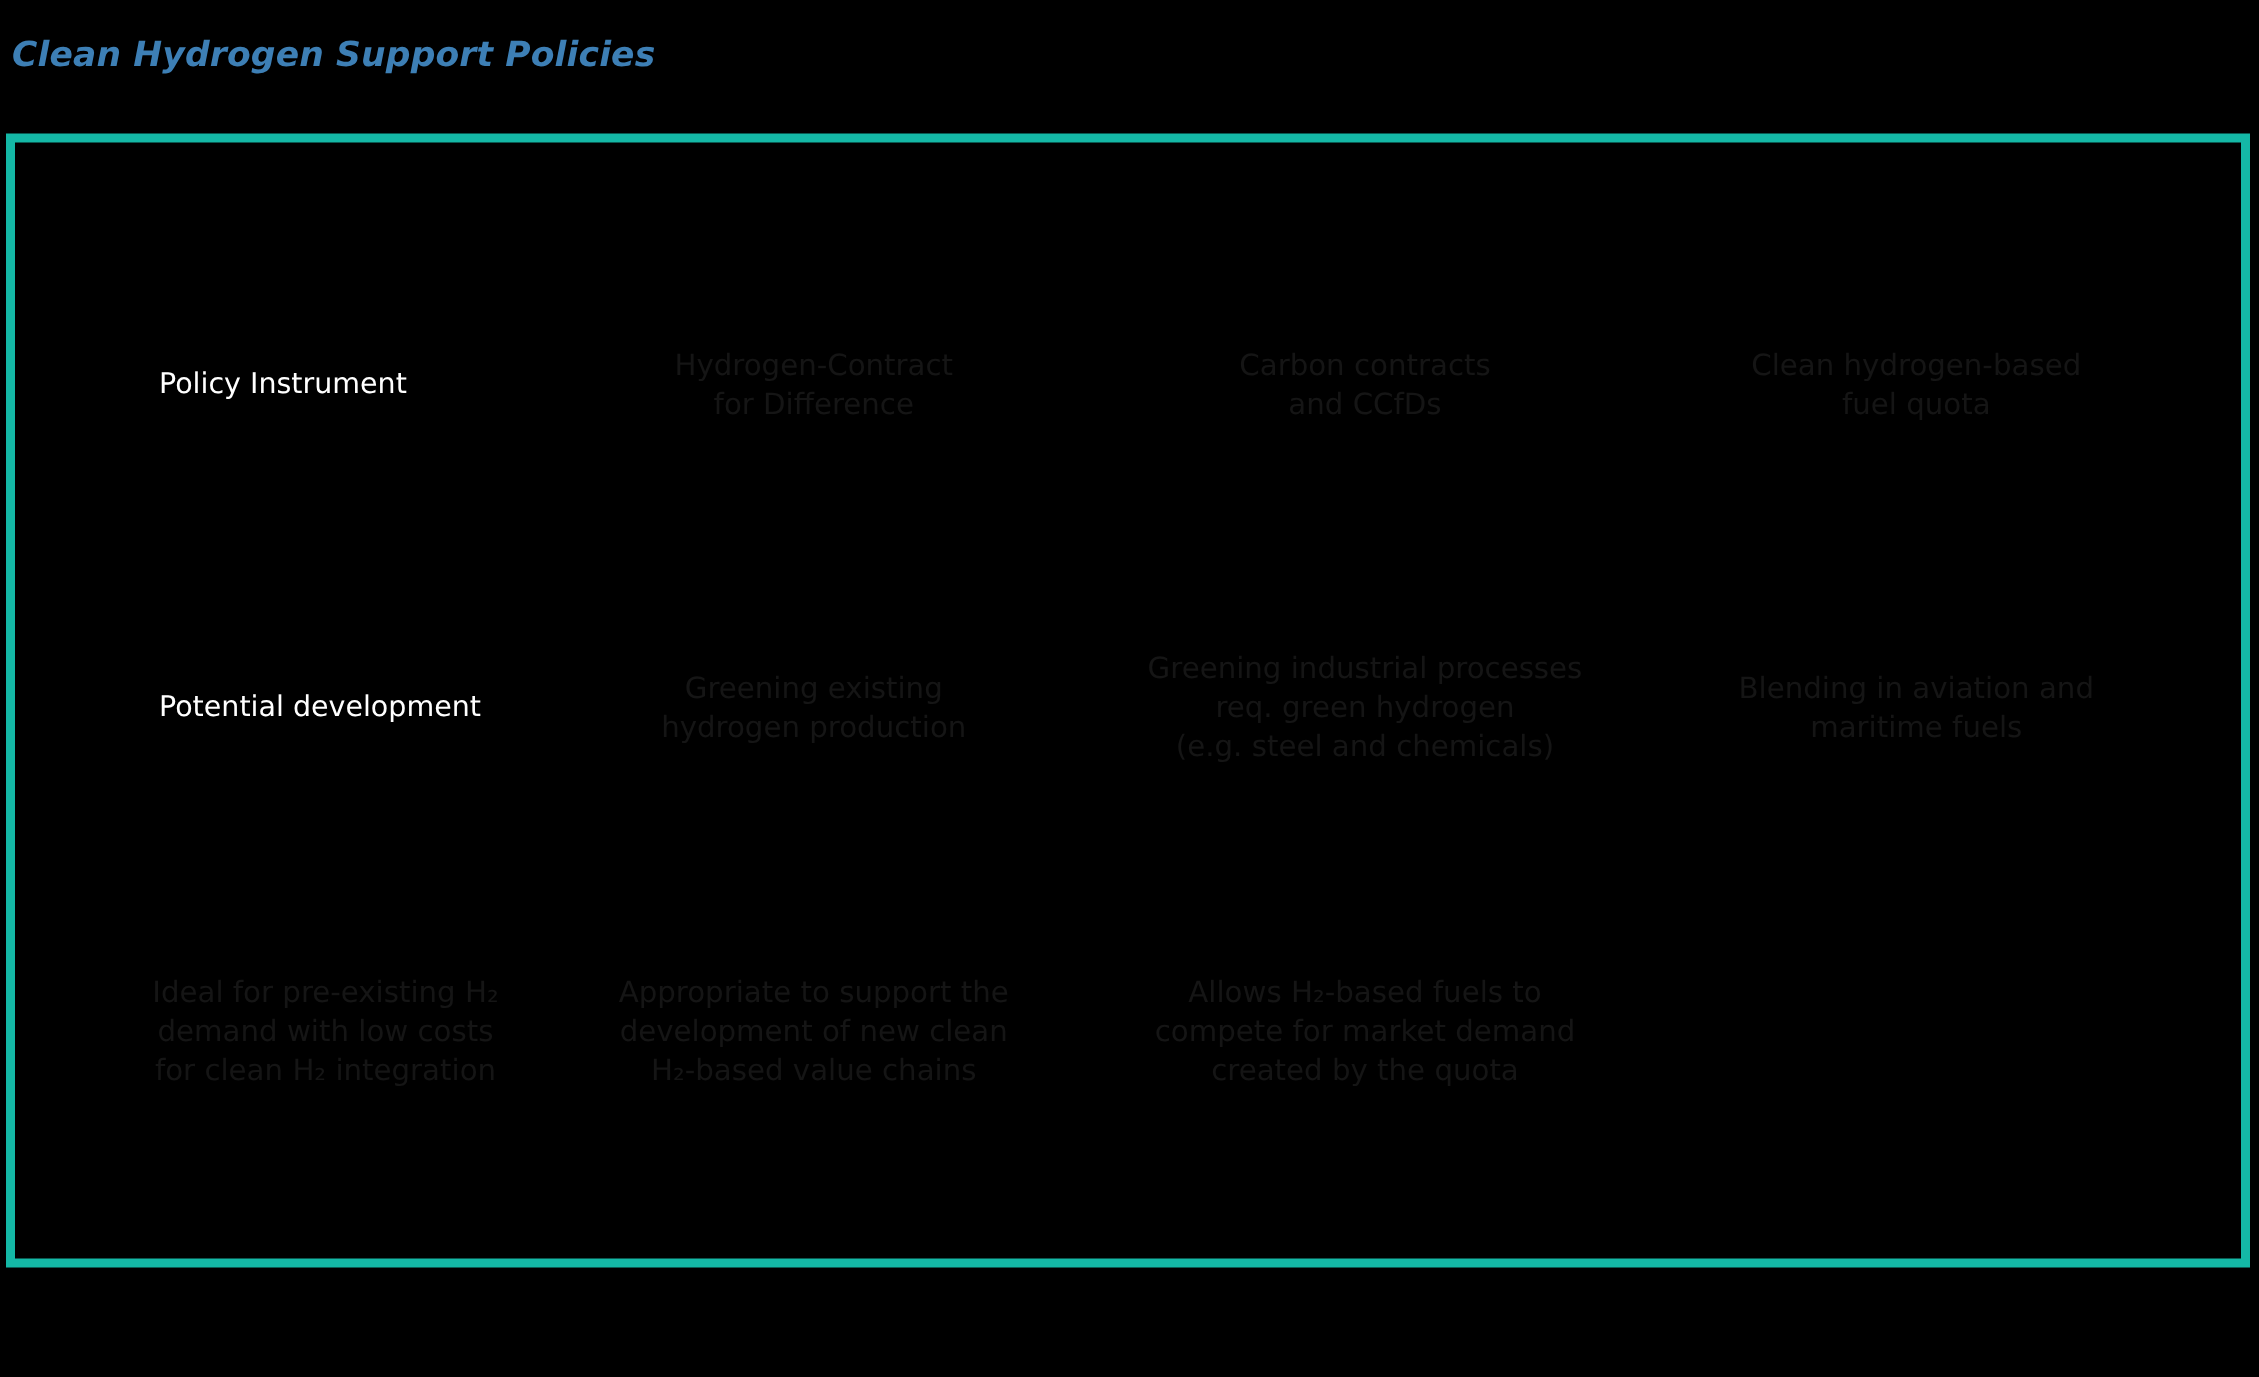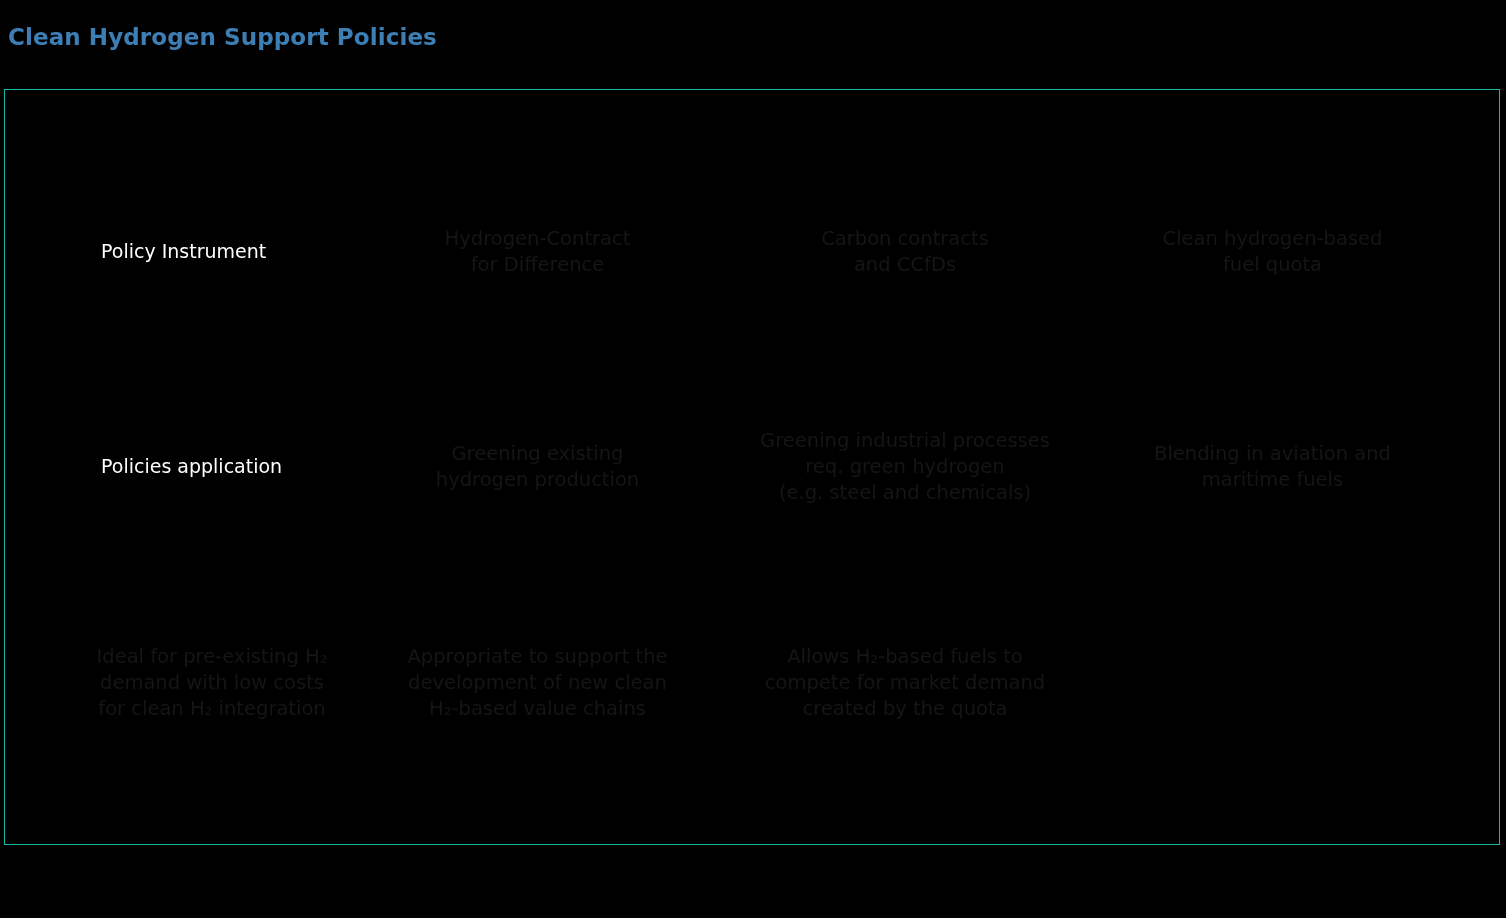--- a/index.html
+++ b/index.html
@@ -17,30 +17,31 @@
   #page-title {
     position: absolute;
     left: 8px;
     top: 24px;
     font-family: "DejaVu Sans", sans-serif;
     font-size: 23px;
     font-weight: bold;
     letter-spacing: 0.1px;
     color: #3d7fb5;
     white-space: nowrap;
+    font-style: italic;
   }
 
   #panel {
     position: absolute;
     left: 4px;
     top: 89px;
     width: 1496px;
     height: 756px;
     box-sizing: border-box;
-    border: 1px solid #14b8a6;
+    border: 6px solid #14b8a6;
     background: #000000;
   }
 
   #matrix {
     position: absolute;
     left: 68px;
     top: 63px;
     width: 1366px;
     height: 629px;
     display: grid;
@@ -89,21 +90,21 @@
   <div id="matrix">
 
     <div class="cell label row-policy">Policy Instrument</div>
     <div class="cell content row-policy">Hydrogen-Contract
 for Difference</div>
     <div class="cell content row-policy">Carbon contracts
 and CCfDs</div>
     <div class="cell content row-policy">Clean hydrogen-based
 fuel quota</div>
 
-    <div class="cell label row-application">Policies application</div>
+    <div class="cell label row-application">Potential development</div>
     <div class="cell content row-application">Greening existing
 hydrogen production</div>
     <div class="cell content row-application">Greening industrial processes
 req. green hydrogen
 (e.g. steel and chemicals)</div>
     <div class="cell content row-application">Blending in aviation and
 maritime fuels</div>
 
     <div class="cell content row-remarks">Ideal for pre-existing H₂
 demand with low costs

